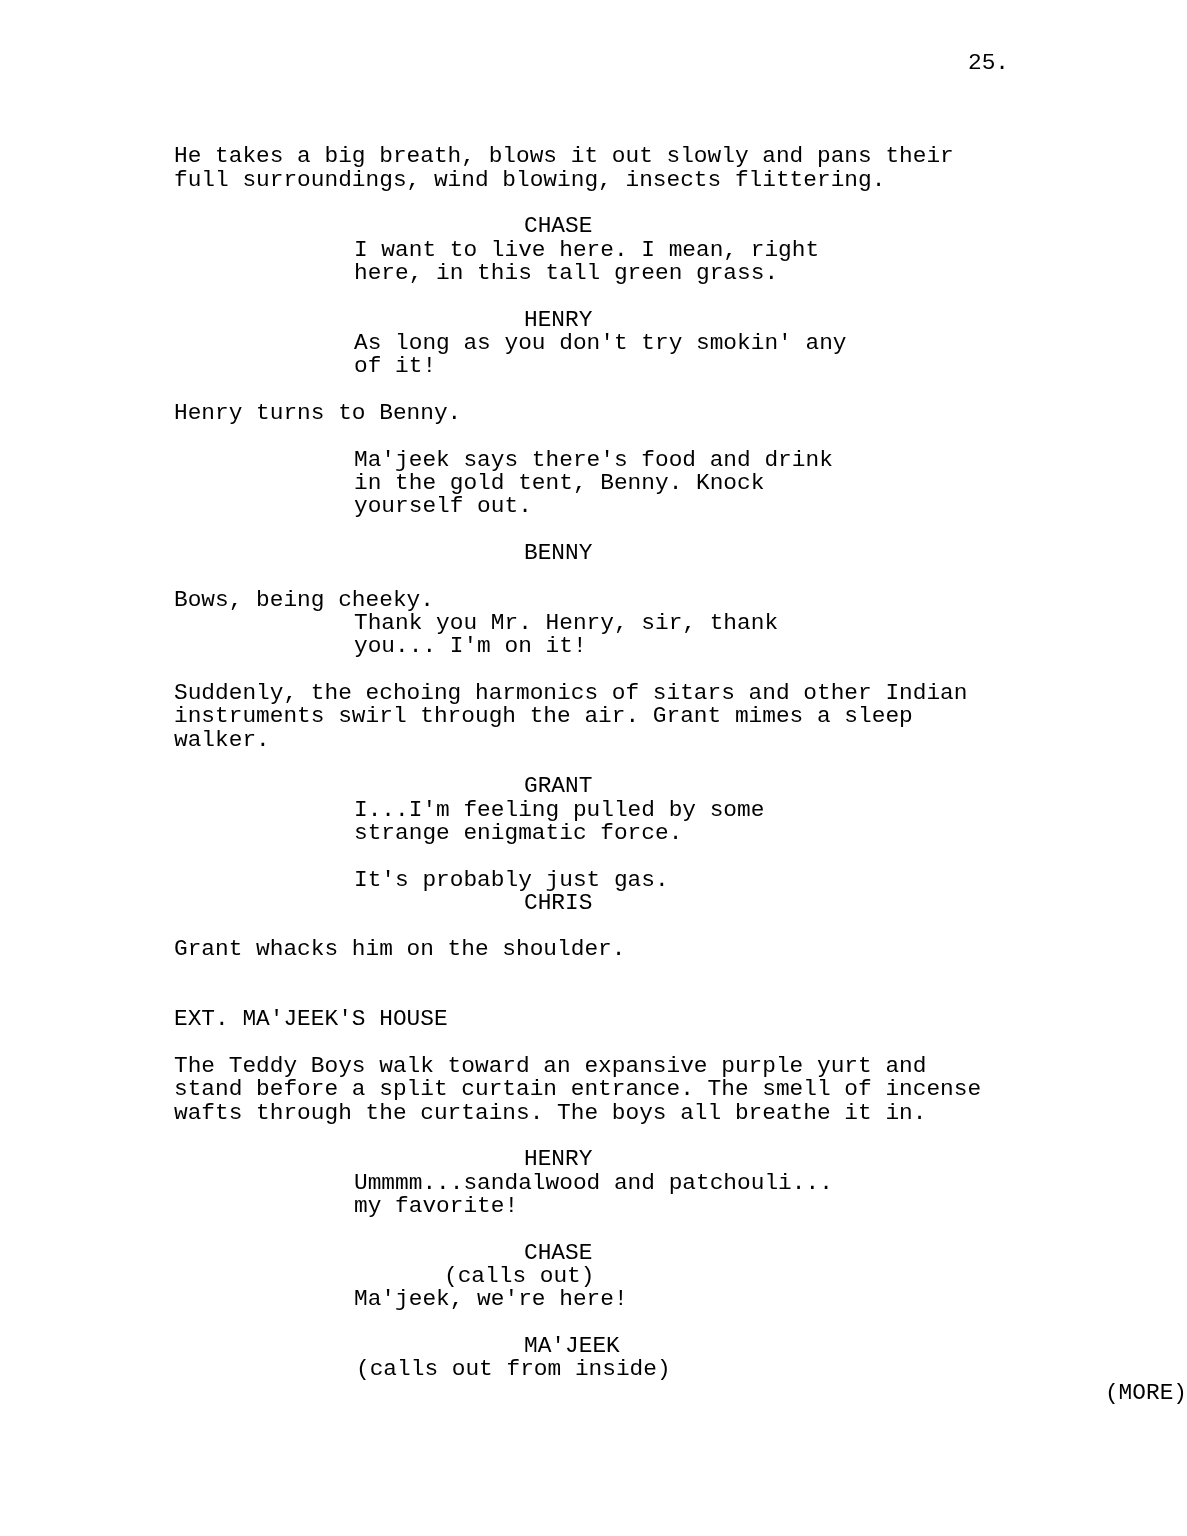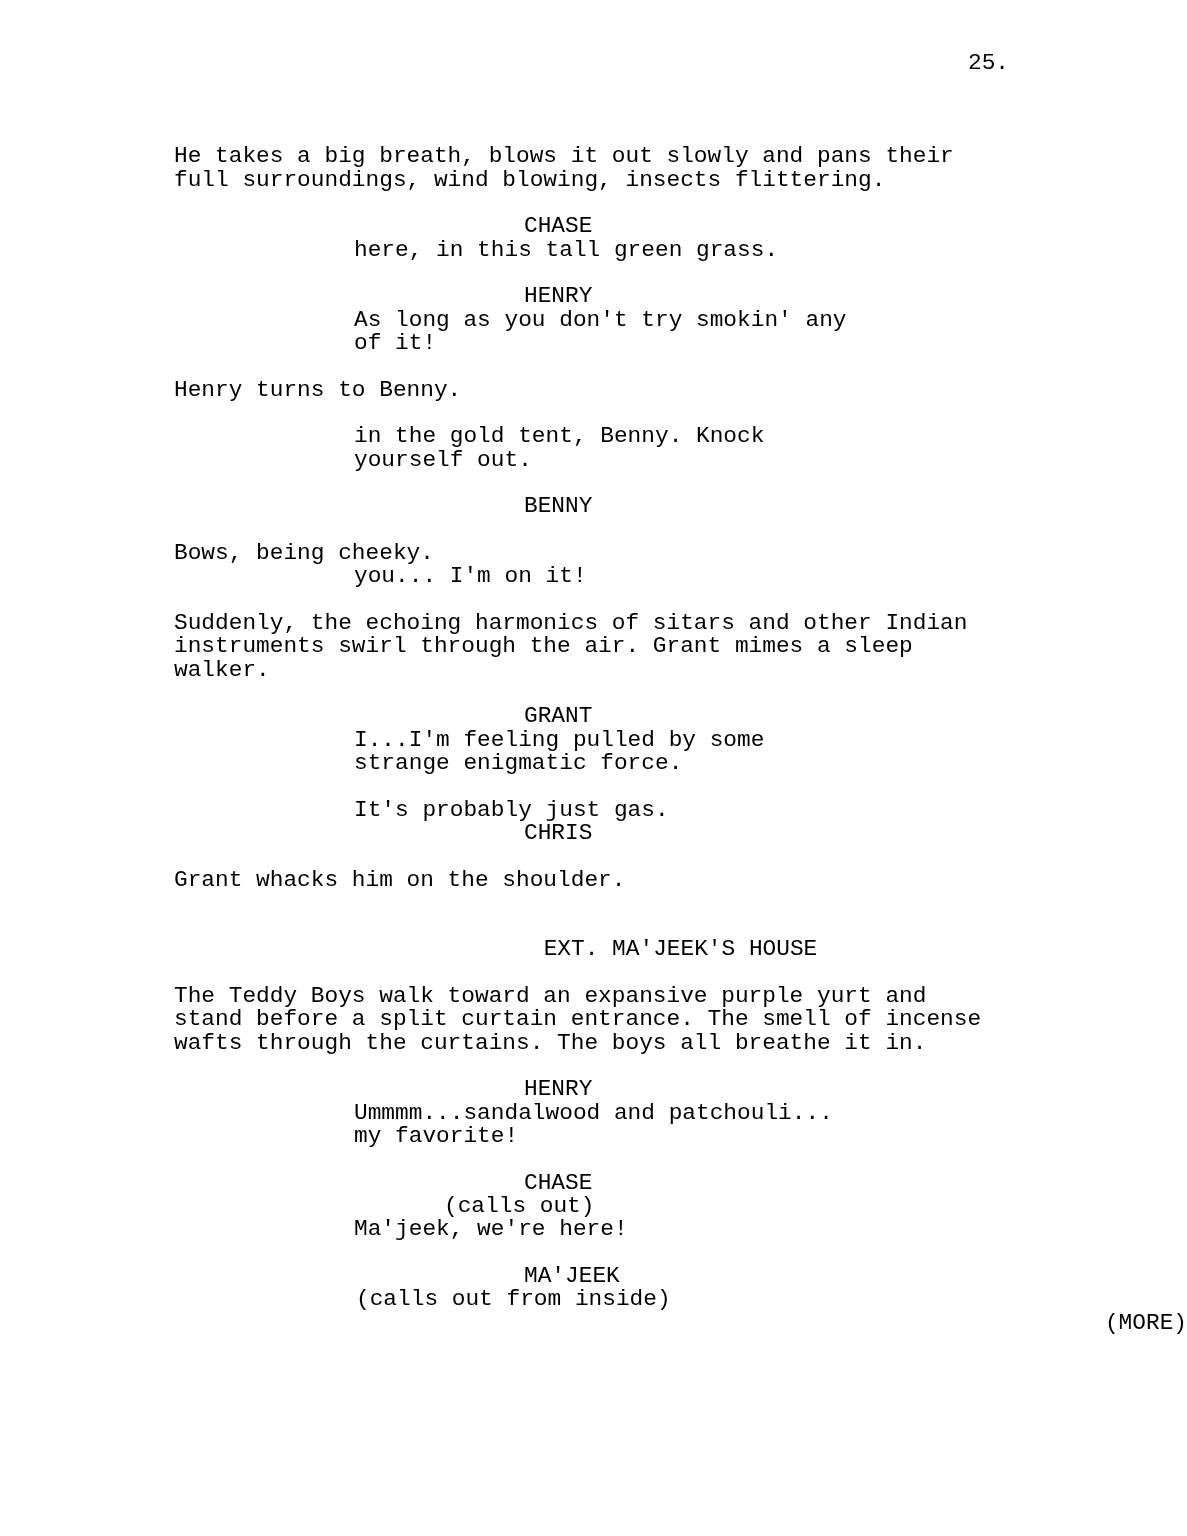--- a/index.html
+++ b/index.html
@@ -27,53 +27,56 @@
   .page-number-row {
     white-space: pre;
     height: 23.33px;
     margin-left: 794px;
   }
   .top-spacer {
     height: 70px; 
   }
   
   .action          { margin-left: 0; }
-  .scene-heading   { margin-left: 0; text-align: center; }
+  .scene-heading   { margin-left: 0; }
   .dialogue        { margin-left: 180px; }
   .character       { margin-left: 350px; }
   .parenthetical   { margin-left: 270px; }
   .parenthetical-long { margin-left: 182px; }
   .more            { margin-left: 350px; text-align: right; }
   .blank           { }
 </style>
 </head>
 <body>
 
 <div class="page">
   <div class="page-number-row">25.</div>
   <div class="top-spacer"></div>
   <div class="script-body">
       <div class="line action">He takes a big breath, blows it out slowly and pans their</div>
       <div class="line action">full surroundings, wind blowing, insects flittering.</div>
       <div class="line blank">&nbsp;</div>
       <div class="line character">CHASE</div>
+      <div class="line dialogue">I want to live here. I mean, right</div>
       <div class="line dialogue">here, in this tall green grass.</div>
       <div class="line blank">&nbsp;</div>
       <div class="line character">HENRY</div>
       <div class="line dialogue">As long as you don't try smokin' any</div>
       <div class="line dialogue">of it!</div>
       <div class="line blank">&nbsp;</div>
       <div class="line action">Henry turns to Benny.</div>
       <div class="line blank">&nbsp;</div>
+      <div class="line dialogue">Ma'jeek says there's food and drink</div>
       <div class="line dialogue">in the gold tent, Benny. Knock</div>
       <div class="line dialogue">yourself out.</div>
       <div class="line blank">&nbsp;</div>
       <div class="line character">BENNY</div>
       <div class="line blank">&nbsp;</div>
       <div class="line action">Bows, being cheeky.</div>
+      <div class="line dialogue">Thank you Mr. Henry, sir, thank</div>
       <div class="line dialogue">you... I'm on it!</div>
       <div class="line blank">&nbsp;</div>
       <div class="line action">Suddenly, the echoing harmonics of sitars and other Indian</div>
       <div class="line action">instruments swirl through the air. Grant mimes a sleep</div>
       <div class="line action">walker.</div>
       <div class="line blank">&nbsp;</div>
       <div class="line character">GRANT</div>
       <div class="line dialogue">I...I'm feeling pulled by some</div>
       <div class="line dialogue">strange enigmatic force.</div>
       <div class="line blank">&nbsp;</div>

